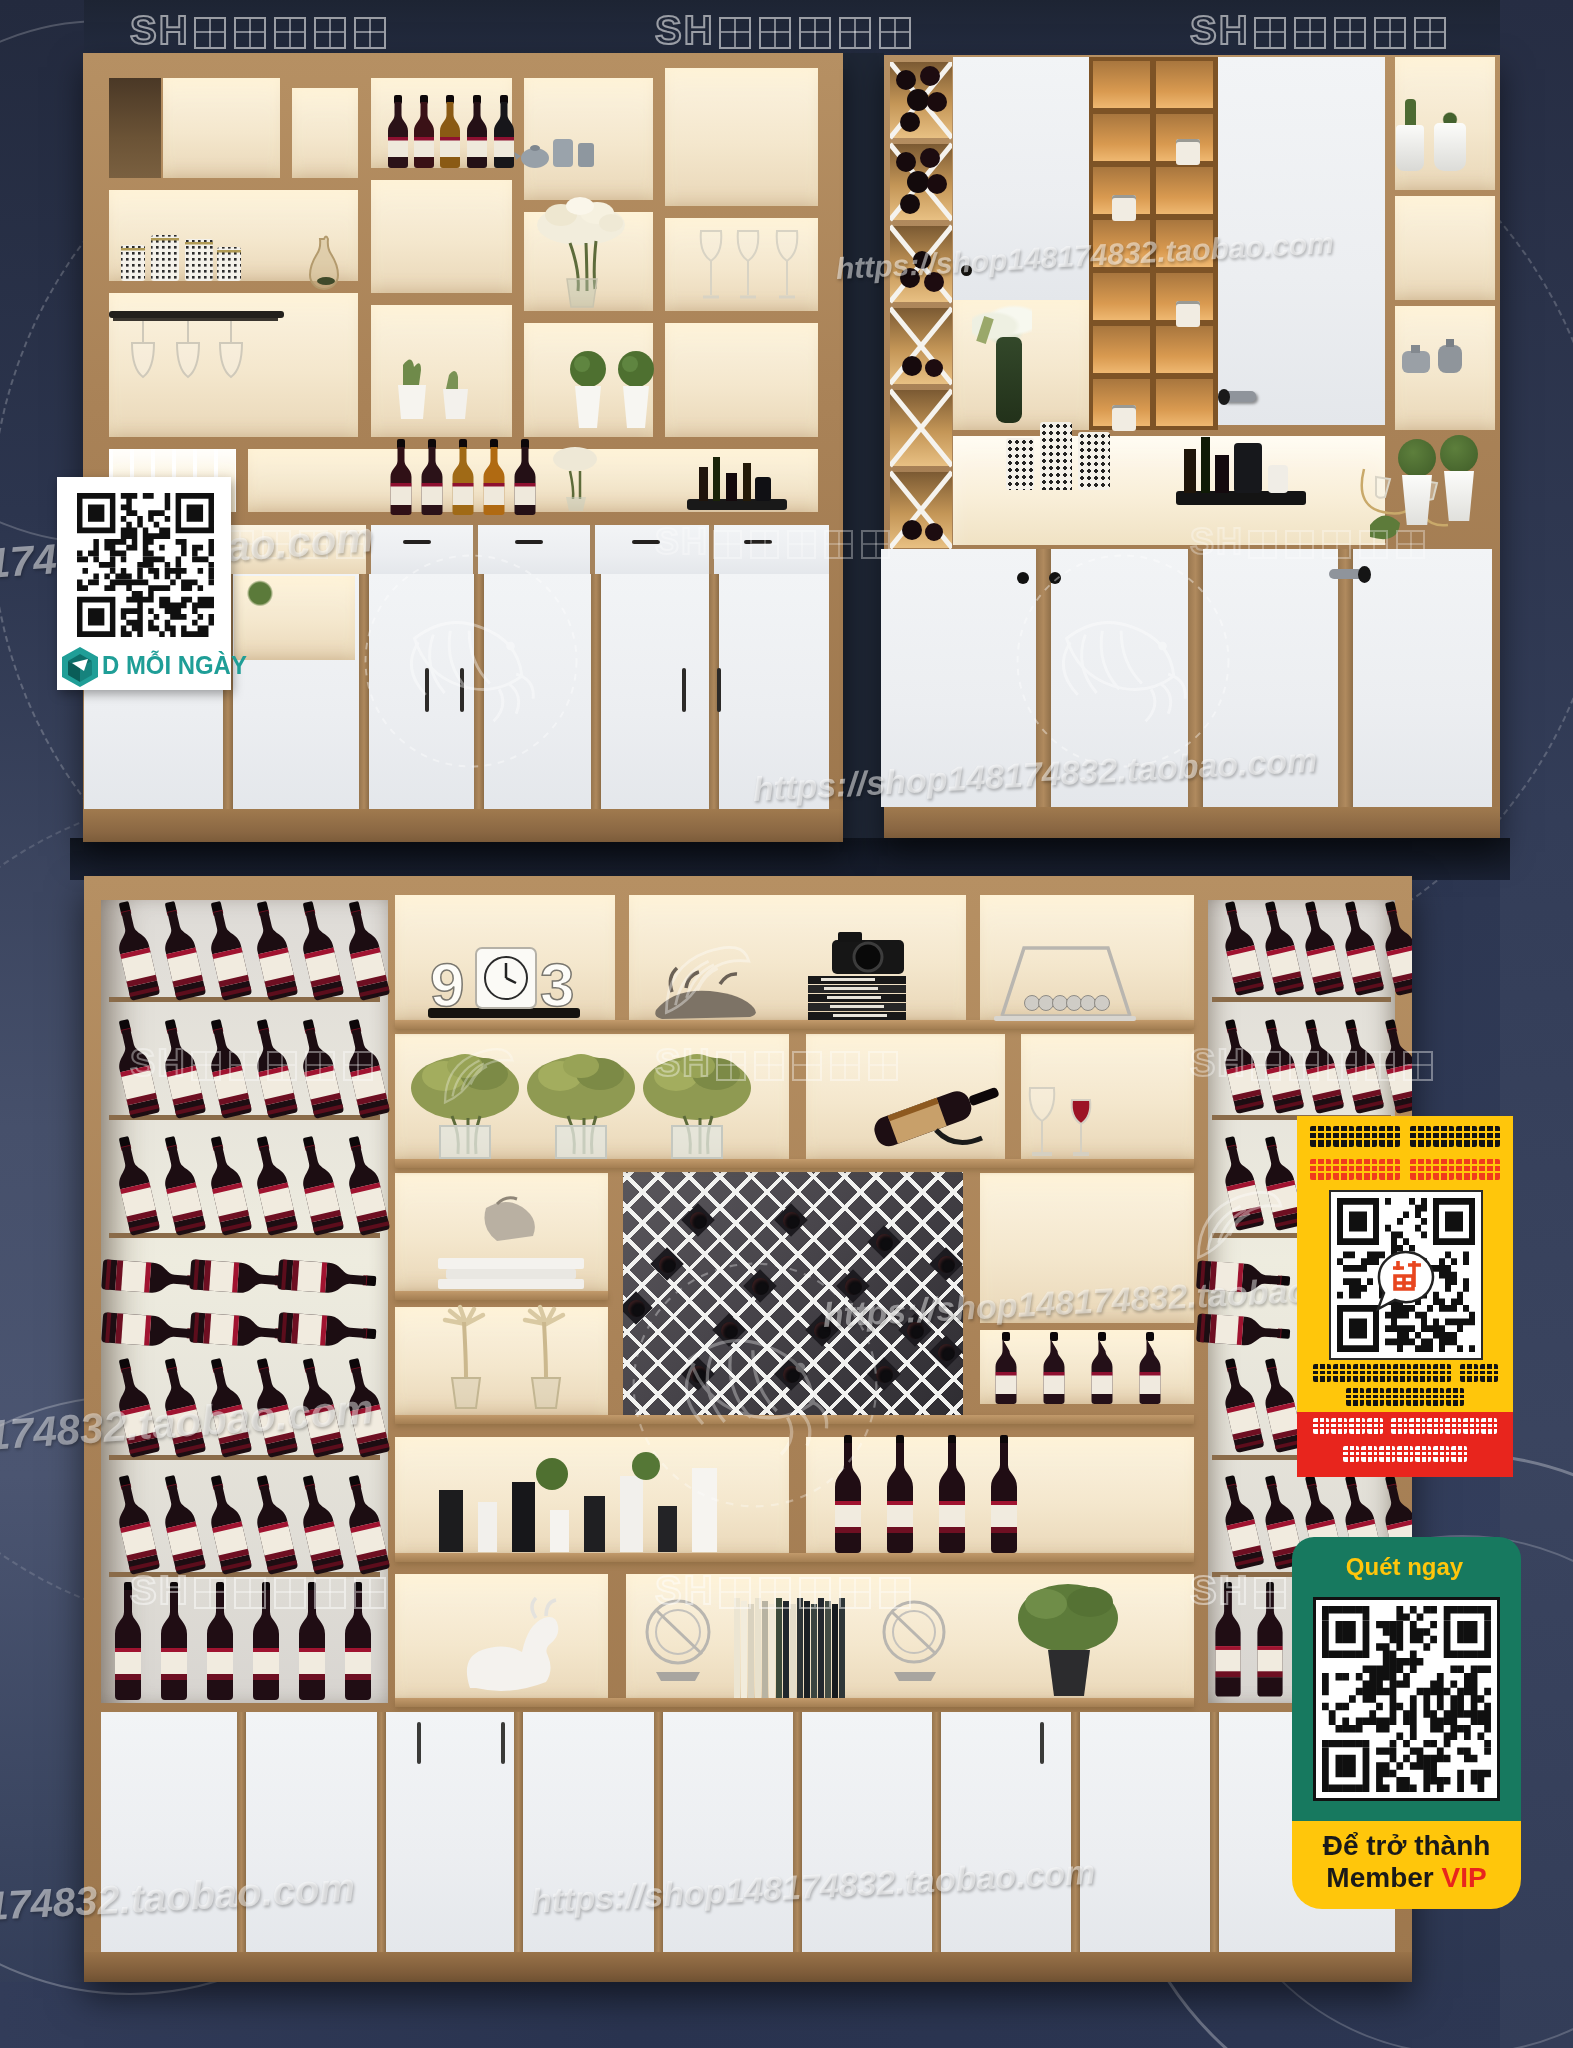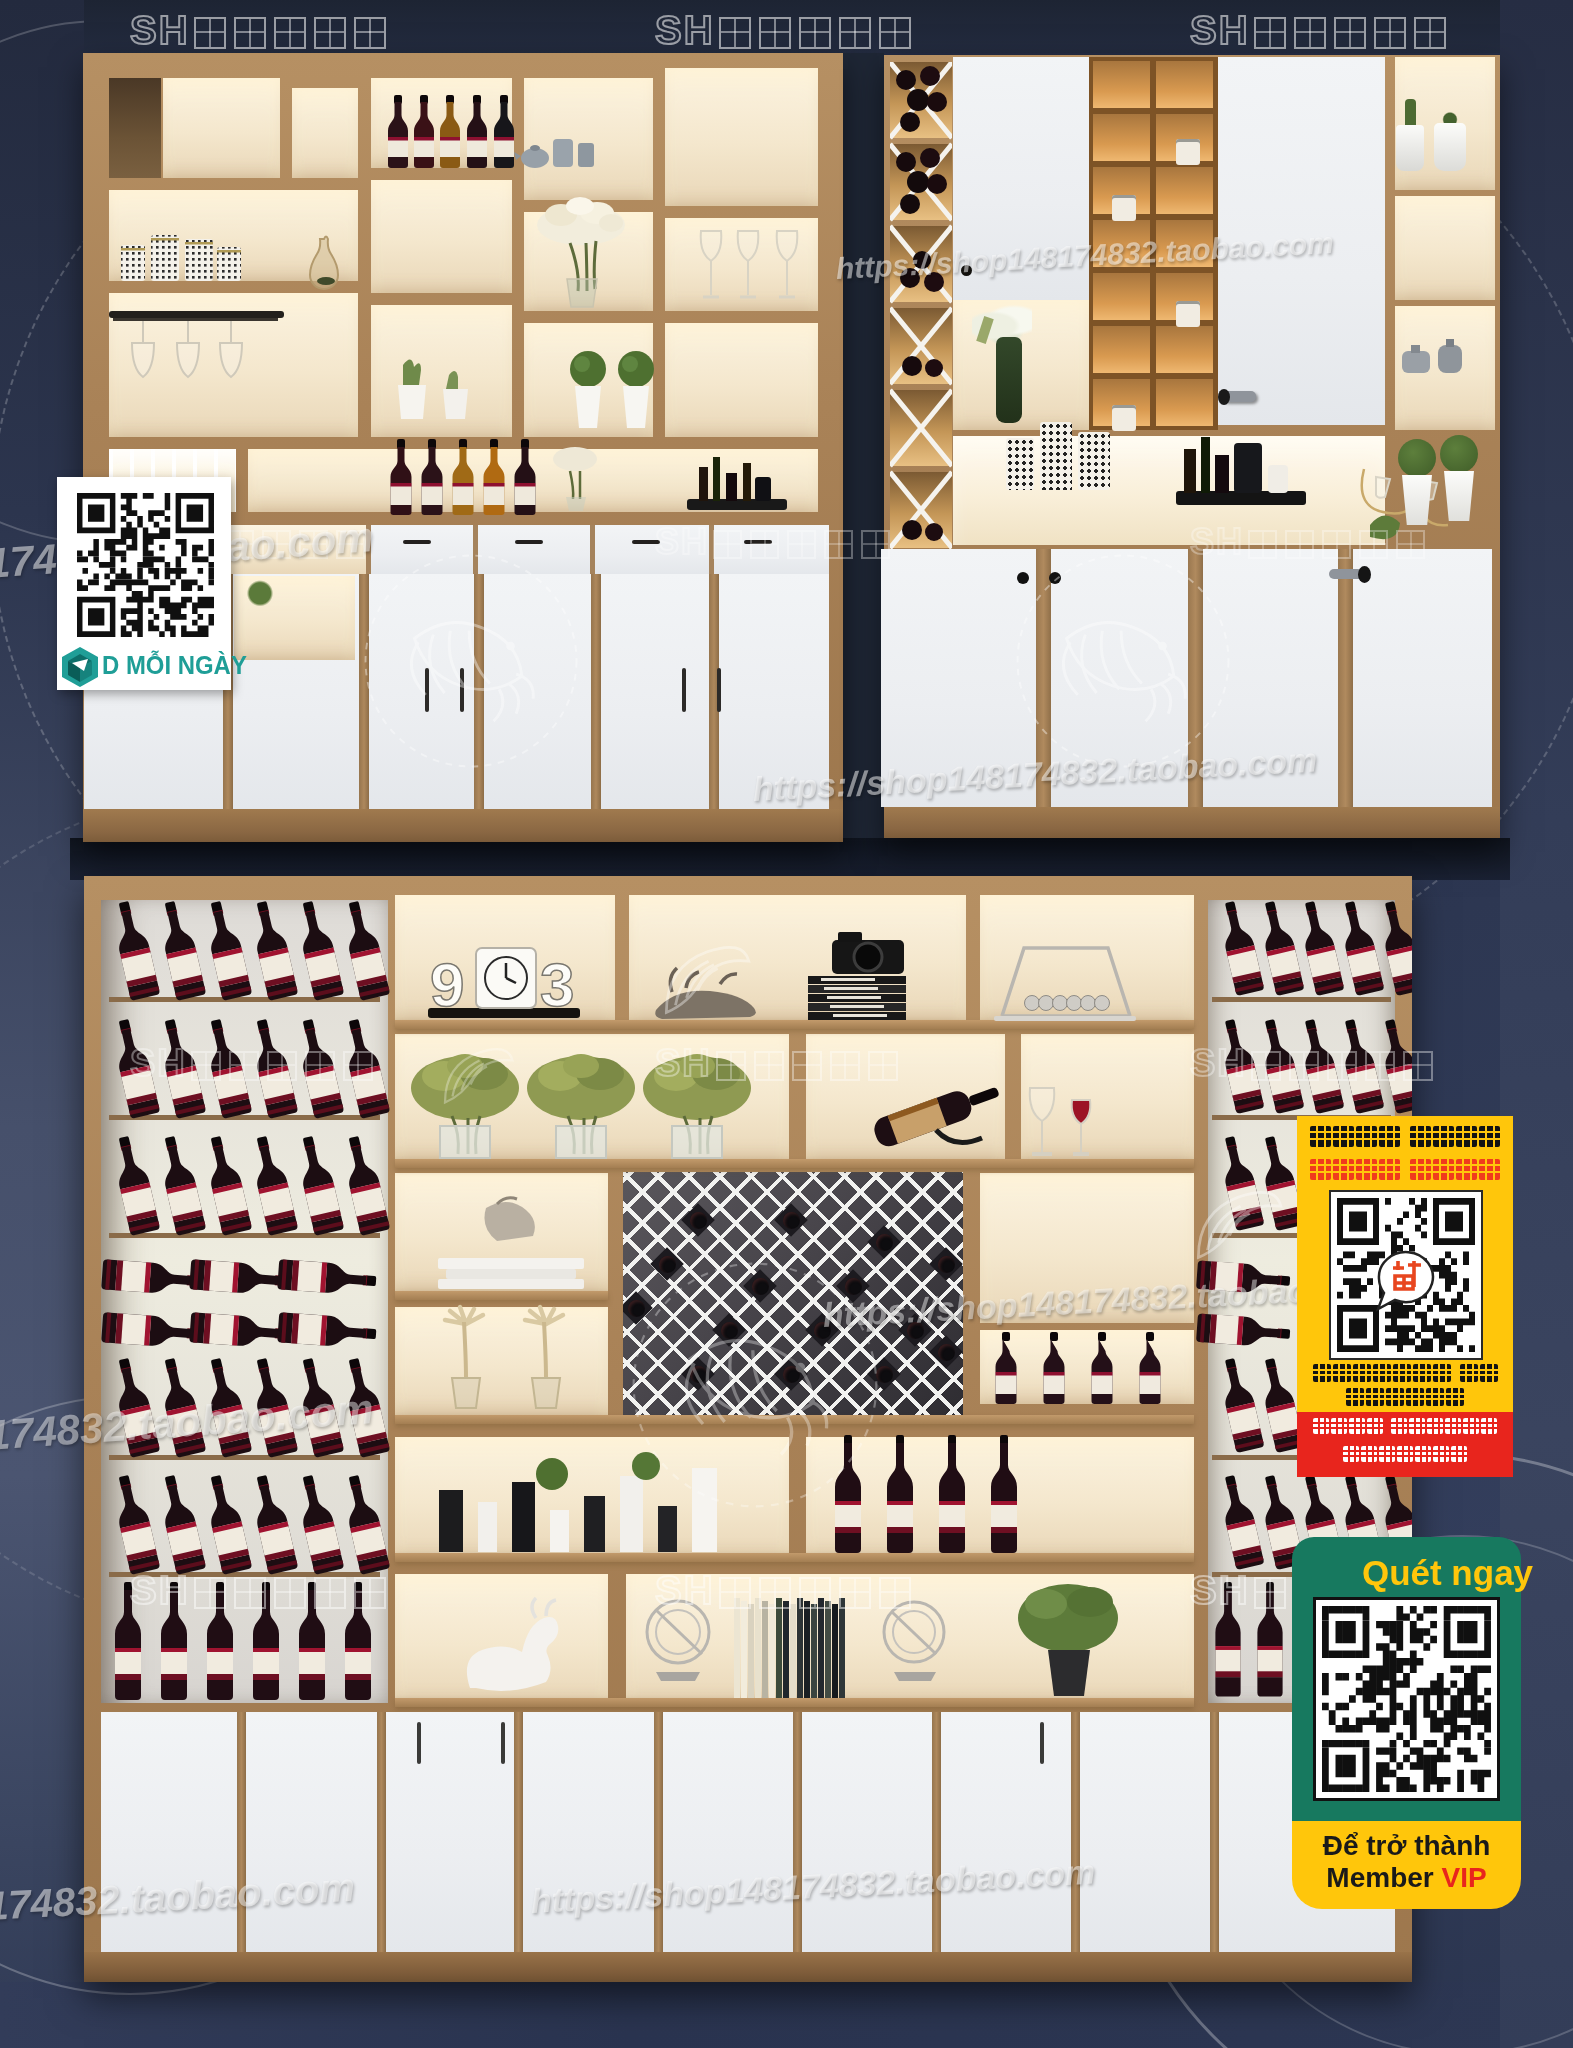--- a/index.html
+++ b/index.html
@@ -927,21 +927,21 @@
       </g>
     </svg>
 <div class="abs" style="left:1297px;top:1364px;width:216px;text-align:center"><span style="display:inline-block;vertical-align:top;width:18px;height:18px;margin:0 1px;background:linear-gradient(#ffc60b,#ffc60b) 0 5px/100% 2px no-repeat,linear-gradient(#ffc60b,#ffc60b) 0 10px/100% 2px no-repeat,linear-gradient(#ffc60b,#ffc60b) 5px 0/2px 100% no-repeat,linear-gradient(#ffc60b,#ffc60b) 12px 0/2px 100% no-repeat,linear-gradient(#131313,#131313) 0 0/100% 100% no-repeat;border-radius:2px"></span><span style="display:inline-block;vertical-align:top;width:18px;height:18px;margin:0 1px;background:linear-gradient(#ffc60b,#ffc60b) 0 5px/100% 2px no-repeat,linear-gradient(#ffc60b,#ffc60b) 0 10px/100% 2px no-repeat,linear-gradient(#ffc60b,#ffc60b) 5px 0/2px 100% no-repeat,linear-gradient(#ffc60b,#ffc60b) 12px 0/2px 100% no-repeat,linear-gradient(#131313,#131313) 0 0/100% 100% no-repeat;border-radius:2px"></span><span style="display:inline-block;vertical-align:top;width:18px;height:18px;margin:0 1px;background:linear-gradient(#ffc60b,#ffc60b) 0 5px/100% 2px no-repeat,linear-gradient(#ffc60b,#ffc60b) 0 10px/100% 2px no-repeat,linear-gradient(#ffc60b,#ffc60b) 5px 0/2px 100% no-repeat,linear-gradient(#ffc60b,#ffc60b) 12px 0/2px 100% no-repeat,linear-gradient(#131313,#131313) 0 0/100% 100% no-repeat;border-radius:2px"></span><span style="display:inline-block;vertical-align:top;width:18px;height:18px;margin:0 1px;background:linear-gradient(#ffc60b,#ffc60b) 0 5px/100% 2px no-repeat,linear-gradient(#ffc60b,#ffc60b) 0 10px/100% 2px no-repeat,linear-gradient(#ffc60b,#ffc60b) 5px 0/2px 100% no-repeat,linear-gradient(#ffc60b,#ffc60b) 12px 0/2px 100% no-repeat,linear-gradient(#131313,#131313) 0 0/100% 100% no-repeat;border-radius:2px"></span><span style="display:inline-block;vertical-align:top;width:18px;height:18px;margin:0 1px;background:linear-gradient(#ffc60b,#ffc60b) 0 5px/100% 2px no-repeat,linear-gradient(#ffc60b,#ffc60b) 0 10px/100% 2px no-repeat,linear-gradient(#ffc60b,#ffc60b) 5px 0/2px 100% no-repeat,linear-gradient(#ffc60b,#ffc60b) 12px 0/2px 100% no-repeat,linear-gradient(#131313,#131313) 0 0/100% 100% no-repeat;border-radius:2px"></span><span style="display:inline-block;vertical-align:top;width:18px;height:18px;margin:0 1px;background:linear-gradient(#ffc60b,#ffc60b) 0 5px/100% 2px no-repeat,linear-gradient(#ffc60b,#ffc60b) 0 10px/100% 2px no-repeat,linear-gradient(#ffc60b,#ffc60b) 5px 0/2px 100% no-repeat,linear-gradient(#ffc60b,#ffc60b) 12px 0/2px 100% no-repeat,linear-gradient(#131313,#131313) 0 0/100% 100% no-repeat;border-radius:2px"></span><span style="display:inline-block;vertical-align:top;width:18px;height:18px;margin:0 1px;background:linear-gradient(#ffc60b,#ffc60b) 0 5px/100% 2px no-repeat,linear-gradient(#ffc60b,#ffc60b) 0 10px/100% 2px no-repeat,linear-gradient(#ffc60b,#ffc60b) 5px 0/2px 100% no-repeat,linear-gradient(#ffc60b,#ffc60b) 12px 0/2px 100% no-repeat,linear-gradient(#131313,#131313) 0 0/100% 100% no-repeat;border-radius:2px"></span><span style="display:inline-block;width:7px"></span><span style="display:inline-block;vertical-align:top;width:18px;height:18px;margin:0 1px;background:linear-gradient(#ffc60b,#ffc60b) 0 5px/100% 2px no-repeat,linear-gradient(#ffc60b,#ffc60b) 0 10px/100% 2px no-repeat,linear-gradient(#ffc60b,#ffc60b) 5px 0/2px 100% no-repeat,linear-gradient(#ffc60b,#ffc60b) 12px 0/2px 100% no-repeat,linear-gradient(#131313,#131313) 0 0/100% 100% no-repeat;border-radius:2px"></span><span style="display:inline-block;vertical-align:top;width:18px;height:18px;margin:0 1px;background:linear-gradient(#ffc60b,#ffc60b) 0 5px/100% 2px no-repeat,linear-gradient(#ffc60b,#ffc60b) 0 10px/100% 2px no-repeat,linear-gradient(#ffc60b,#ffc60b) 5px 0/2px 100% no-repeat,linear-gradient(#ffc60b,#ffc60b) 12px 0/2px 100% no-repeat,linear-gradient(#131313,#131313) 0 0/100% 100% no-repeat;border-radius:2px"></span></div>
 <div class="abs" style="left:1297px;top:1388px;width:216px;text-align:center"><span style="display:inline-block;vertical-align:top;width:18px;height:18px;margin:0 1px;background:linear-gradient(#ffc60b,#ffc60b) 0 5px/100% 2px no-repeat,linear-gradient(#ffc60b,#ffc60b) 0 10px/100% 2px no-repeat,linear-gradient(#ffc60b,#ffc60b) 5px 0/2px 100% no-repeat,linear-gradient(#ffc60b,#ffc60b) 12px 0/2px 100% no-repeat,linear-gradient(#131313,#131313) 0 0/100% 100% no-repeat;border-radius:2px"></span><span style="display:inline-block;vertical-align:top;width:18px;height:18px;margin:0 1px;background:linear-gradient(#ffc60b,#ffc60b) 0 5px/100% 2px no-repeat,linear-gradient(#ffc60b,#ffc60b) 0 10px/100% 2px no-repeat,linear-gradient(#ffc60b,#ffc60b) 5px 0/2px 100% no-repeat,linear-gradient(#ffc60b,#ffc60b) 12px 0/2px 100% no-repeat,linear-gradient(#131313,#131313) 0 0/100% 100% no-repeat;border-radius:2px"></span><span style="display:inline-block;vertical-align:top;width:18px;height:18px;margin:0 1px;background:linear-gradient(#ffc60b,#ffc60b) 0 5px/100% 2px no-repeat,linear-gradient(#ffc60b,#ffc60b) 0 10px/100% 2px no-repeat,linear-gradient(#ffc60b,#ffc60b) 5px 0/2px 100% no-repeat,linear-gradient(#ffc60b,#ffc60b) 12px 0/2px 100% no-repeat,linear-gradient(#131313,#131313) 0 0/100% 100% no-repeat;border-radius:2px"></span><span style="display:inline-block;vertical-align:top;width:18px;height:18px;margin:0 1px;background:linear-gradient(#ffc60b,#ffc60b) 0 5px/100% 2px no-repeat,linear-gradient(#ffc60b,#ffc60b) 0 10px/100% 2px no-repeat,linear-gradient(#ffc60b,#ffc60b) 5px 0/2px 100% no-repeat,linear-gradient(#ffc60b,#ffc60b) 12px 0/2px 100% no-repeat,linear-gradient(#131313,#131313) 0 0/100% 100% no-repeat;border-radius:2px"></span><span style="display:inline-block;vertical-align:top;width:18px;height:18px;margin:0 1px;background:linear-gradient(#ffc60b,#ffc60b) 0 5px/100% 2px no-repeat,linear-gradient(#ffc60b,#ffc60b) 0 10px/100% 2px no-repeat,linear-gradient(#ffc60b,#ffc60b) 5px 0/2px 100% no-repeat,linear-gradient(#ffc60b,#ffc60b) 12px 0/2px 100% no-repeat,linear-gradient(#131313,#131313) 0 0/100% 100% no-repeat;border-radius:2px"></span><span style="display:inline-block;vertical-align:top;width:18px;height:18px;margin:0 1px;background:linear-gradient(#ffc60b,#ffc60b) 0 5px/100% 2px no-repeat,linear-gradient(#ffc60b,#ffc60b) 0 10px/100% 2px no-repeat,linear-gradient(#ffc60b,#ffc60b) 5px 0/2px 100% no-repeat,linear-gradient(#ffc60b,#ffc60b) 12px 0/2px 100% no-repeat,linear-gradient(#131313,#131313) 0 0/100% 100% no-repeat;border-radius:2px"></span></div>
 
 <div class="abs" style="left:1297px;top:1412px;width:216px;height:65px;background:#e8251d"></div>
 <div class="abs" style="left:1297px;top:1418px;width:216px;text-align:center"><span style="display:inline-block;vertical-align:top;width:16px;height:16px;margin:0 1px;background:linear-gradient(#e8251d,#e8251d) 0 4px/100% 2px no-repeat,linear-gradient(#e8251d,#e8251d) 0 9px/100% 2px no-repeat,linear-gradient(#e8251d,#e8251d) 5px 0/2px 100% no-repeat,linear-gradient(#e8251d,#e8251d) 11px 0/2px 100% no-repeat,linear-gradient(#ffffff,#ffffff) 0 0/100% 100% no-repeat;border-radius:2px"></span><span style="display:inline-block;vertical-align:top;width:16px;height:16px;margin:0 1px;background:linear-gradient(#e8251d,#e8251d) 0 4px/100% 2px no-repeat,linear-gradient(#e8251d,#e8251d) 0 9px/100% 2px no-repeat,linear-gradient(#e8251d,#e8251d) 5px 0/2px 100% no-repeat,linear-gradient(#e8251d,#e8251d) 11px 0/2px 100% no-repeat,linear-gradient(#ffffff,#ffffff) 0 0/100% 100% no-repeat;border-radius:2px"></span><span style="display:inline-block;vertical-align:top;width:16px;height:16px;margin:0 1px;background:linear-gradient(#e8251d,#e8251d) 0 4px/100% 2px no-repeat,linear-gradient(#e8251d,#e8251d) 0 9px/100% 2px no-repeat,linear-gradient(#e8251d,#e8251d) 5px 0/2px 100% no-repeat,linear-gradient(#e8251d,#e8251d) 11px 0/2px 100% no-repeat,linear-gradient(#ffffff,#ffffff) 0 0/100% 100% no-repeat;border-radius:2px"></span><span style="display:inline-block;vertical-align:top;width:16px;height:16px;margin:0 1px;background:linear-gradient(#e8251d,#e8251d) 0 4px/100% 2px no-repeat,linear-gradient(#e8251d,#e8251d) 0 9px/100% 2px no-repeat,linear-gradient(#e8251d,#e8251d) 5px 0/2px 100% no-repeat,linear-gradient(#e8251d,#e8251d) 11px 0/2px 100% no-repeat,linear-gradient(#ffffff,#ffffff) 0 0/100% 100% no-repeat;border-radius:2px"></span><span style="display:inline-block;width:6px"></span><span style="display:inline-block;vertical-align:top;width:16px;height:16px;margin:0 1px;background:linear-gradient(#e8251d,#e8251d) 0 4px/100% 2px no-repeat,linear-gradient(#e8251d,#e8251d) 0 9px/100% 2px no-repeat,linear-gradient(#e8251d,#e8251d) 5px 0/2px 100% no-repeat,linear-gradient(#e8251d,#e8251d) 11px 0/2px 100% no-repeat,linear-gradient(#ffffff,#ffffff) 0 0/100% 100% no-repeat;border-radius:2px"></span><span style="display:inline-block;vertical-align:top;width:16px;height:16px;margin:0 1px;background:linear-gradient(#e8251d,#e8251d) 0 4px/100% 2px no-repeat,linear-gradient(#e8251d,#e8251d) 0 9px/100% 2px no-repeat,linear-gradient(#e8251d,#e8251d) 5px 0/2px 100% no-repeat,linear-gradient(#e8251d,#e8251d) 11px 0/2px 100% no-repeat,linear-gradient(#ffffff,#ffffff) 0 0/100% 100% no-repeat;border-radius:2px"></span><span style="display:inline-block;vertical-align:top;width:16px;height:16px;margin:0 1px;background:linear-gradient(#e8251d,#e8251d) 0 4px/100% 2px no-repeat,linear-gradient(#e8251d,#e8251d) 0 9px/100% 2px no-repeat,linear-gradient(#e8251d,#e8251d) 5px 0/2px 100% no-repeat,linear-gradient(#e8251d,#e8251d) 11px 0/2px 100% no-repeat,linear-gradient(#ffffff,#ffffff) 0 0/100% 100% no-repeat;border-radius:2px"></span><span style="display:inline-block;vertical-align:top;width:16px;height:16px;margin:0 1px;background:linear-gradient(#e8251d,#e8251d) 0 4px/100% 2px no-repeat,linear-gradient(#e8251d,#e8251d) 0 9px/100% 2px no-repeat,linear-gradient(#e8251d,#e8251d) 5px 0/2px 100% no-repeat,linear-gradient(#e8251d,#e8251d) 11px 0/2px 100% no-repeat,linear-gradient(#ffffff,#ffffff) 0 0/100% 100% no-repeat;border-radius:2px"></span><span style="display:inline-block;vertical-align:top;width:16px;height:16px;margin:0 1px;background:linear-gradient(#e8251d,#e8251d) 0 4px/100% 2px no-repeat,linear-gradient(#e8251d,#e8251d) 0 9px/100% 2px no-repeat,linear-gradient(#e8251d,#e8251d) 5px 0/2px 100% no-repeat,linear-gradient(#e8251d,#e8251d) 11px 0/2px 100% no-repeat,linear-gradient(#ffffff,#ffffff) 0 0/100% 100% no-repeat;border-radius:2px"></span><span style="display:inline-block;vertical-align:top;width:16px;height:16px;margin:0 1px;background:linear-gradient(#e8251d,#e8251d) 0 4px/100% 2px no-repeat,linear-gradient(#e8251d,#e8251d) 0 9px/100% 2px no-repeat,linear-gradient(#e8251d,#e8251d) 5px 0/2px 100% no-repeat,linear-gradient(#e8251d,#e8251d) 11px 0/2px 100% no-repeat,linear-gradient(#ffffff,#ffffff) 0 0/100% 100% no-repeat;border-radius:2px"></span></div>
 <div class="abs" style="left:1297px;top:1446px;width:216px;text-align:center"><span style="display:inline-block;vertical-align:top;width:16px;height:16px;margin:0 1px;background:linear-gradient(#e8251d,#e8251d) 0 4px/100% 2px no-repeat,linear-gradient(#e8251d,#e8251d) 0 9px/100% 2px no-repeat,linear-gradient(#e8251d,#e8251d) 5px 0/2px 100% no-repeat,linear-gradient(#e8251d,#e8251d) 11px 0/2px 100% no-repeat,linear-gradient(#ffffff,#ffffff) 0 0/100% 100% no-repeat;border-radius:2px"></span><span style="display:inline-block;vertical-align:top;width:16px;height:16px;margin:0 1px;background:linear-gradient(#e8251d,#e8251d) 0 4px/100% 2px no-repeat,linear-gradient(#e8251d,#e8251d) 0 9px/100% 2px no-repeat,linear-gradient(#e8251d,#e8251d) 5px 0/2px 100% no-repeat,linear-gradient(#e8251d,#e8251d) 11px 0/2px 100% no-repeat,linear-gradient(#ffffff,#ffffff) 0 0/100% 100% no-repeat;border-radius:2px"></span><span style="display:inline-block;vertical-align:top;width:16px;height:16px;margin:0 1px;background:linear-gradient(#e8251d,#e8251d) 0 4px/100% 2px no-repeat,linear-gradient(#e8251d,#e8251d) 0 9px/100% 2px no-repeat,linear-gradient(#e8251d,#e8251d) 5px 0/2px 100% no-repeat,linear-gradient(#e8251d,#e8251d) 11px 0/2px 100% no-repeat,linear-gradient(#ffffff,#ffffff) 0 0/100% 100% no-repeat;border-radius:2px"></span><span style="display:inline-block;vertical-align:top;width:16px;height:16px;margin:0 1px;background:linear-gradient(#e8251d,#e8251d) 0 4px/100% 2px no-repeat,linear-gradient(#e8251d,#e8251d) 0 9px/100% 2px no-repeat,linear-gradient(#e8251d,#e8251d) 5px 0/2px 100% no-repeat,linear-gradient(#e8251d,#e8251d) 11px 0/2px 100% no-repeat,linear-gradient(#ffffff,#ffffff) 0 0/100% 100% no-repeat;border-radius:2px"></span><span style="display:inline-block;vertical-align:top;width:16px;height:16px;margin:0 1px;background:linear-gradient(#e8251d,#e8251d) 0 4px/100% 2px no-repeat,linear-gradient(#e8251d,#e8251d) 0 9px/100% 2px no-repeat,linear-gradient(#e8251d,#e8251d) 5px 0/2px 100% no-repeat,linear-gradient(#e8251d,#e8251d) 11px 0/2px 100% no-repeat,linear-gradient(#ffffff,#ffffff) 0 0/100% 100% no-repeat;border-radius:2px"></span><span style="display:inline-block;vertical-align:top;width:16px;height:16px;margin:0 1px;background:linear-gradient(#e8251d,#e8251d) 0 4px/100% 2px no-repeat,linear-gradient(#e8251d,#e8251d) 0 9px/100% 2px no-repeat,linear-gradient(#e8251d,#e8251d) 5px 0/2px 100% no-repeat,linear-gradient(#e8251d,#e8251d) 11px 0/2px 100% no-repeat,linear-gradient(#ffffff,#ffffff) 0 0/100% 100% no-repeat;border-radius:2px"></span><span style="display:inline-block;vertical-align:top;width:16px;height:16px;margin:0 1px;background:linear-gradient(#e8251d,#e8251d) 0 4px/100% 2px no-repeat,linear-gradient(#e8251d,#e8251d) 0 9px/100% 2px no-repeat,linear-gradient(#e8251d,#e8251d) 5px 0/2px 100% no-repeat,linear-gradient(#e8251d,#e8251d) 11px 0/2px 100% no-repeat,linear-gradient(#ffffff,#ffffff) 0 0/100% 100% no-repeat;border-radius:2px"></span></div>
 
 <div class="abs" style="left:1292px;top:1537px;width:229px;height:284px;background:#17795f;border-radius:22px 22px 0 0"></div>
-<div class="abs" style="left:1335px;top:1553px;width:225px;text-align:center;font-weight:bold;font-size:35px;color:#ffc60b">Quét ngay</div>
+<div class="abs" style="left:1292px;top:1553px;width:225px;text-align:center;font-weight:bold;font-size:24px;color:#ffc60b">Quét ngay</div>
 <div class="abs" style="left:1313px;top:1597px;width:187px;height:204px;background:#fff;border:3px solid #111"></div>
 <svg style="position:absolute;left:1322px;top:1606px" width="169" height="186" viewBox="0 0 169 186">
       <rect width="169" height="186" fill="#fff"></rect>
       <path d="M0.0 0.0h6.76v7.44h-6.76zM6.8 0.0h6.76v7.44h-6.76zM13.5 0.0h6.76v7.44h-6.76zM20.3 0.0h6.76v7.44h-6.76zM27.0 0.0h6.76v7.44h-6.76zM33.8 0.0h6.76v7.44h-6.76zM40.6 0.0h6.76v7.44h-6.76zM74.4 0.0h6.76v7.44h-6.76zM87.9 0.0h6.76v7.44h-6.76zM101.4 0.0h6.76v7.44h-6.76zM108.2 0.0h6.76v7.44h-6.76zM121.7 0.0h6.76v7.44h-6.76zM128.4 0.0h6.76v7.44h-6.76zM135.2 0.0h6.76v7.44h-6.76zM142.0 0.0h6.76v7.44h-6.76zM148.7 0.0h6.76v7.44h-6.76zM155.5 0.0h6.76v7.44h-6.76zM162.2 0.0h6.76v7.44h-6.76zM0.0 7.4h6.76v7.44h-6.76zM40.6 7.4h6.76v7.44h-6.76zM74.4 7.4h6.76v7.44h-6.76zM81.1 7.4h6.76v7.44h-6.76zM94.6 7.4h6.76v7.44h-6.76zM121.7 7.4h6.76v7.44h-6.76zM162.2 7.4h6.76v7.44h-6.76zM0.0 14.9h6.76v7.44h-6.76zM13.5 14.9h6.76v7.44h-6.76zM20.3 14.9h6.76v7.44h-6.76zM27.0 14.9h6.76v7.44h-6.76zM40.6 14.9h6.76v7.44h-6.76zM54.1 14.9h6.76v7.44h-6.76zM60.8 14.9h6.76v7.44h-6.76zM67.6 14.9h6.76v7.44h-6.76zM74.4 14.9h6.76v7.44h-6.76zM87.9 14.9h6.76v7.44h-6.76zM108.2 14.9h6.76v7.44h-6.76zM121.7 14.9h6.76v7.44h-6.76zM135.2 14.9h6.76v7.44h-6.76zM142.0 14.9h6.76v7.44h-6.76zM148.7 14.9h6.76v7.44h-6.76zM162.2 14.9h6.76v7.44h-6.76zM0.0 22.3h6.76v7.44h-6.76zM13.5 22.3h6.76v7.44h-6.76zM20.3 22.3h6.76v7.44h-6.76zM27.0 22.3h6.76v7.44h-6.76zM40.6 22.3h6.76v7.44h-6.76zM60.8 22.3h6.76v7.44h-6.76zM67.6 22.3h6.76v7.44h-6.76zM74.4 22.3h6.76v7.44h-6.76zM87.9 22.3h6.76v7.44h-6.76zM94.6 22.3h6.76v7.44h-6.76zM101.4 22.3h6.76v7.44h-6.76zM121.7 22.3h6.76v7.44h-6.76zM135.2 22.3h6.76v7.44h-6.76zM142.0 22.3h6.76v7.44h-6.76zM148.7 22.3h6.76v7.44h-6.76zM162.2 22.3h6.76v7.44h-6.76zM0.0 29.8h6.76v7.44h-6.76zM13.5 29.8h6.76v7.44h-6.76zM20.3 29.8h6.76v7.44h-6.76zM27.0 29.8h6.76v7.44h-6.76zM40.6 29.8h6.76v7.44h-6.76zM67.6 29.8h6.76v7.44h-6.76zM74.4 29.8h6.76v7.44h-6.76zM87.9 29.8h6.76v7.44h-6.76zM94.6 29.8h6.76v7.44h-6.76zM108.2 29.8h6.76v7.44h-6.76zM121.7 29.8h6.76v7.44h-6.76zM135.2 29.8h6.76v7.44h-6.76zM142.0 29.8h6.76v7.44h-6.76zM148.7 29.8h6.76v7.44h-6.76zM162.2 29.8h6.76v7.44h-6.76zM0.0 37.2h6.76v7.44h-6.76zM40.6 37.2h6.76v7.44h-6.76zM54.1 37.2h6.76v7.44h-6.76zM60.8 37.2h6.76v7.44h-6.76zM74.4 37.2h6.76v7.44h-6.76zM101.4 37.2h6.76v7.44h-6.76zM121.7 37.2h6.76v7.44h-6.76zM162.2 37.2h6.76v7.44h-6.76zM0.0 44.6h6.76v7.44h-6.76zM6.8 44.6h6.76v7.44h-6.76zM13.5 44.6h6.76v7.44h-6.76zM20.3 44.6h6.76v7.44h-6.76zM27.0 44.6h6.76v7.44h-6.76zM33.8 44.6h6.76v7.44h-6.76zM40.6 44.6h6.76v7.44h-6.76zM60.8 44.6h6.76v7.44h-6.76zM67.6 44.6h6.76v7.44h-6.76zM87.9 44.6h6.76v7.44h-6.76zM121.7 44.6h6.76v7.44h-6.76zM128.4 44.6h6.76v7.44h-6.76zM135.2 44.6h6.76v7.44h-6.76zM142.0 44.6h6.76v7.44h-6.76zM148.7 44.6h6.76v7.44h-6.76zM155.5 44.6h6.76v7.44h-6.76zM162.2 44.6h6.76v7.44h-6.76zM60.8 52.1h6.76v7.44h-6.76zM67.6 52.1h6.76v7.44h-6.76zM74.4 52.1h6.76v7.44h-6.76zM81.1 52.1h6.76v7.44h-6.76zM87.9 52.1h6.76v7.44h-6.76zM94.6 52.1h6.76v7.44h-6.76zM40.6 59.5h6.76v7.44h-6.76zM47.3 59.5h6.76v7.44h-6.76zM54.1 59.5h6.76v7.44h-6.76zM60.8 59.5h6.76v7.44h-6.76zM67.6 59.5h6.76v7.44h-6.76zM74.4 59.5h6.76v7.44h-6.76zM87.9 59.5h6.76v7.44h-6.76zM128.4 59.5h6.76v7.44h-6.76zM135.2 59.5h6.76v7.44h-6.76zM148.7 59.5h6.76v7.44h-6.76zM155.5 59.5h6.76v7.44h-6.76zM162.2 59.5h6.76v7.44h-6.76zM0.0 67.0h6.76v7.44h-6.76zM13.5 67.0h6.76v7.44h-6.76zM20.3 67.0h6.76v7.44h-6.76zM33.8 67.0h6.76v7.44h-6.76zM47.3 67.0h6.76v7.44h-6.76zM54.1 67.0h6.76v7.44h-6.76zM60.8 67.0h6.76v7.44h-6.76zM67.6 67.0h6.76v7.44h-6.76zM81.1 67.0h6.76v7.44h-6.76zM114.9 67.0h6.76v7.44h-6.76zM142.0 67.0h6.76v7.44h-6.76zM148.7 67.0h6.76v7.44h-6.76zM0.0 74.4h6.76v7.44h-6.76zM40.6 74.4h6.76v7.44h-6.76zM47.3 74.4h6.76v7.44h-6.76zM54.1 74.4h6.76v7.44h-6.76zM67.6 74.4h6.76v7.44h-6.76zM74.4 74.4h6.76v7.44h-6.76zM81.1 74.4h6.76v7.44h-6.76zM108.2 74.4h6.76v7.44h-6.76zM114.9 74.4h6.76v7.44h-6.76zM128.4 74.4h6.76v7.44h-6.76zM142.0 74.4h6.76v7.44h-6.76zM148.7 74.4h6.76v7.44h-6.76zM0.0 81.8h6.76v7.44h-6.76zM33.8 81.8h6.76v7.44h-6.76zM40.6 81.8h6.76v7.44h-6.76zM47.3 81.8h6.76v7.44h-6.76zM54.1 81.8h6.76v7.44h-6.76zM60.8 81.8h6.76v7.44h-6.76zM67.6 81.8h6.76v7.44h-6.76zM94.6 81.8h6.76v7.44h-6.76zM101.4 81.8h6.76v7.44h-6.76zM108.2 81.8h6.76v7.44h-6.76zM114.9 81.8h6.76v7.44h-6.76zM121.7 81.8h6.76v7.44h-6.76zM135.2 81.8h6.76v7.44h-6.76zM142.0 81.8h6.76v7.44h-6.76zM148.7 81.8h6.76v7.44h-6.76zM162.2 81.8h6.76v7.44h-6.76zM27.0 89.3h6.76v7.44h-6.76zM40.6 89.3h6.76v7.44h-6.76zM47.3 89.3h6.76v7.44h-6.76zM67.6 89.3h6.76v7.44h-6.76zM87.9 89.3h6.76v7.44h-6.76zM101.4 89.3h6.76v7.44h-6.76zM114.9 89.3h6.76v7.44h-6.76zM128.4 89.3h6.76v7.44h-6.76zM135.2 89.3h6.76v7.44h-6.76zM148.7 89.3h6.76v7.44h-6.76zM155.5 89.3h6.76v7.44h-6.76zM0.0 96.7h6.76v7.44h-6.76zM13.5 96.7h6.76v7.44h-6.76zM20.3 96.7h6.76v7.44h-6.76zM54.1 96.7h6.76v7.44h-6.76zM67.6 96.7h6.76v7.44h-6.76zM74.4 96.7h6.76v7.44h-6.76zM87.9 96.7h6.76v7.44h-6.76zM101.4 96.7h6.76v7.44h-6.76zM114.9 96.7h6.76v7.44h-6.76zM128.4 96.7h6.76v7.44h-6.76zM135.2 96.7h6.76v7.44h-6.76zM148.7 96.7h6.76v7.44h-6.76zM162.2 96.7h6.76v7.44h-6.76zM6.8 104.2h6.76v7.44h-6.76zM47.3 104.2h6.76v7.44h-6.76zM67.6 104.2h6.76v7.44h-6.76zM81.1 104.2h6.76v7.44h-6.76zM87.9 104.2h6.76v7.44h-6.76zM101.4 104.2h6.76v7.44h-6.76zM108.2 104.2h6.76v7.44h-6.76zM121.7 104.2h6.76v7.44h-6.76zM128.4 104.2h6.76v7.44h-6.76zM135.2 104.2h6.76v7.44h-6.76zM142.0 104.2h6.76v7.44h-6.76zM148.7 104.2h6.76v7.44h-6.76zM155.5 104.2h6.76v7.44h-6.76zM162.2 104.2h6.76v7.44h-6.76zM6.8 111.6h6.76v7.44h-6.76zM20.3 111.6h6.76v7.44h-6.76zM33.8 111.6h6.76v7.44h-6.76zM40.6 111.6h6.76v7.44h-6.76zM47.3 111.6h6.76v7.44h-6.76zM54.1 111.6h6.76v7.44h-6.76zM60.8 111.6h6.76v7.44h-6.76zM67.6 111.6h6.76v7.44h-6.76zM81.1 111.6h6.76v7.44h-6.76zM87.9 111.6h6.76v7.44h-6.76zM108.2 111.6h6.76v7.44h-6.76zM114.9 111.6h6.76v7.44h-6.76zM121.7 111.6h6.76v7.44h-6.76zM128.4 111.6h6.76v7.44h-6.76zM148.7 111.6h6.76v7.44h-6.76zM155.5 111.6h6.76v7.44h-6.76zM162.2 111.6h6.76v7.44h-6.76zM13.5 119.0h6.76v7.44h-6.76zM20.3 119.0h6.76v7.44h-6.76zM27.0 119.0h6.76v7.44h-6.76zM33.8 119.0h6.76v7.44h-6.76zM54.1 119.0h6.76v7.44h-6.76zM60.8 119.0h6.76v7.44h-6.76zM87.9 119.0h6.76v7.44h-6.76zM108.2 119.0h6.76v7.44h-6.76zM114.9 119.0h6.76v7.44h-6.76zM128.4 119.0h6.76v7.44h-6.76zM135.2 119.0h6.76v7.44h-6.76zM142.0 119.0h6.76v7.44h-6.76zM162.2 119.0h6.76v7.44h-6.76zM74.4 126.5h6.76v7.44h-6.76zM87.9 126.5h6.76v7.44h-6.76zM121.7 126.5h6.76v7.44h-6.76zM128.4 126.5h6.76v7.44h-6.76zM142.0 126.5h6.76v7.44h-6.76zM155.5 126.5h6.76v7.44h-6.76zM0.0 133.9h6.76v7.44h-6.76zM6.8 133.9h6.76v7.44h-6.76zM13.5 133.9h6.76v7.44h-6.76zM20.3 133.9h6.76v7.44h-6.76zM27.0 133.9h6.76v7.44h-6.76zM33.8 133.9h6.76v7.44h-6.76zM40.6 133.9h6.76v7.44h-6.76zM67.6 133.9h6.76v7.44h-6.76zM81.1 133.9h6.76v7.44h-6.76zM101.4 133.9h6.76v7.44h-6.76zM108.2 133.9h6.76v7.44h-6.76zM121.7 133.9h6.76v7.44h-6.76zM162.2 133.9h6.76v7.44h-6.76zM0.0 141.4h6.76v7.44h-6.76zM40.6 141.4h6.76v7.44h-6.76zM54.1 141.4h6.76v7.44h-6.76zM60.8 141.4h6.76v7.44h-6.76zM67.6 141.4h6.76v7.44h-6.76zM87.9 141.4h6.76v7.44h-6.76zM94.6 141.4h6.76v7.44h-6.76zM114.9 141.4h6.76v7.44h-6.76zM135.2 141.4h6.76v7.44h-6.76zM142.0 141.4h6.76v7.44h-6.76zM162.2 141.4h6.76v7.44h-6.76zM0.0 148.8h6.76v7.44h-6.76zM13.5 148.8h6.76v7.44h-6.76zM20.3 148.8h6.76v7.44h-6.76zM27.0 148.8h6.76v7.44h-6.76zM40.6 148.8h6.76v7.44h-6.76zM67.6 148.8h6.76v7.44h-6.76zM81.1 148.8h6.76v7.44h-6.76zM94.6 148.8h6.76v7.44h-6.76zM101.4 148.8h6.76v7.44h-6.76zM108.2 148.8h6.76v7.44h-6.76zM114.9 148.8h6.76v7.44h-6.76zM121.7 148.8h6.76v7.44h-6.76zM142.0 148.8h6.76v7.44h-6.76zM148.7 148.8h6.76v7.44h-6.76zM0.0 156.2h6.76v7.44h-6.76zM13.5 156.2h6.76v7.44h-6.76zM20.3 156.2h6.76v7.44h-6.76zM27.0 156.2h6.76v7.44h-6.76zM40.6 156.2h6.76v7.44h-6.76zM54.1 156.2h6.76v7.44h-6.76zM60.8 156.2h6.76v7.44h-6.76zM74.4 156.2h6.76v7.44h-6.76zM87.9 156.2h6.76v7.44h-6.76zM94.6 156.2h6.76v7.44h-6.76zM101.4 156.2h6.76v7.44h-6.76zM108.2 156.2h6.76v7.44h-6.76zM0.0 163.7h6.76v7.44h-6.76zM13.5 163.7h6.76v7.44h-6.76zM20.3 163.7h6.76v7.44h-6.76zM27.0 163.7h6.76v7.44h-6.76zM40.6 163.7h6.76v7.44h-6.76zM54.1 163.7h6.76v7.44h-6.76zM60.8 163.7h6.76v7.44h-6.76zM67.6 163.7h6.76v7.44h-6.76zM101.4 163.7h6.76v7.44h-6.76zM108.2 163.7h6.76v7.44h-6.76zM135.2 163.7h6.76v7.44h-6.76zM148.7 163.7h6.76v7.44h-6.76zM155.5 163.7h6.76v7.44h-6.76zM162.2 163.7h6.76v7.44h-6.76zM0.0 171.1h6.76v7.44h-6.76zM40.6 171.1h6.76v7.44h-6.76zM54.1 171.1h6.76v7.44h-6.76zM74.4 171.1h6.76v7.44h-6.76zM81.1 171.1h6.76v7.44h-6.76zM101.4 171.1h6.76v7.44h-6.76zM108.2 171.1h6.76v7.44h-6.76zM114.9 171.1h6.76v7.44h-6.76zM121.7 171.1h6.76v7.44h-6.76zM135.2 171.1h6.76v7.44h-6.76zM148.7 171.1h6.76v7.44h-6.76zM155.5 171.1h6.76v7.44h-6.76zM0.0 178.6h6.76v7.44h-6.76zM6.8 178.6h6.76v7.44h-6.76zM13.5 178.6h6.76v7.44h-6.76zM20.3 178.6h6.76v7.44h-6.76zM27.0 178.6h6.76v7.44h-6.76zM33.8 178.6h6.76v7.44h-6.76zM40.6 178.6h6.76v7.44h-6.76zM54.1 178.6h6.76v7.44h-6.76zM60.8 178.6h6.76v7.44h-6.76zM74.4 178.6h6.76v7.44h-6.76zM81.1 178.6h6.76v7.44h-6.76zM87.9 178.6h6.76v7.44h-6.76zM101.4 178.6h6.76v7.44h-6.76zM114.9 178.6h6.76v7.44h-6.76zM135.2 178.6h6.76v7.44h-6.76zM155.5 178.6h6.76v7.44h-6.76z" fill="#101010"></path>
     </svg>
 <div class="abs" style="left:1292px;top:1821px;width:229px;height:88px;background:#ffc60b;border-radius:0 0 30px 30px"></div>
 <div class="abs" style="left:1292px;top:1830px;width:229px;text-align:center;font-weight:bold;font-size:28px;color:#1a1a1a">Để trở thành</div>
 <div class="abs" style="left:1292px;top:1862px;width:229px;text-align:center;font-weight:bold;font-size:28px;color:#1a1a1a">Member <span style="color:#e8251d">VIP</span></div>
 </div>
 </body></html>

